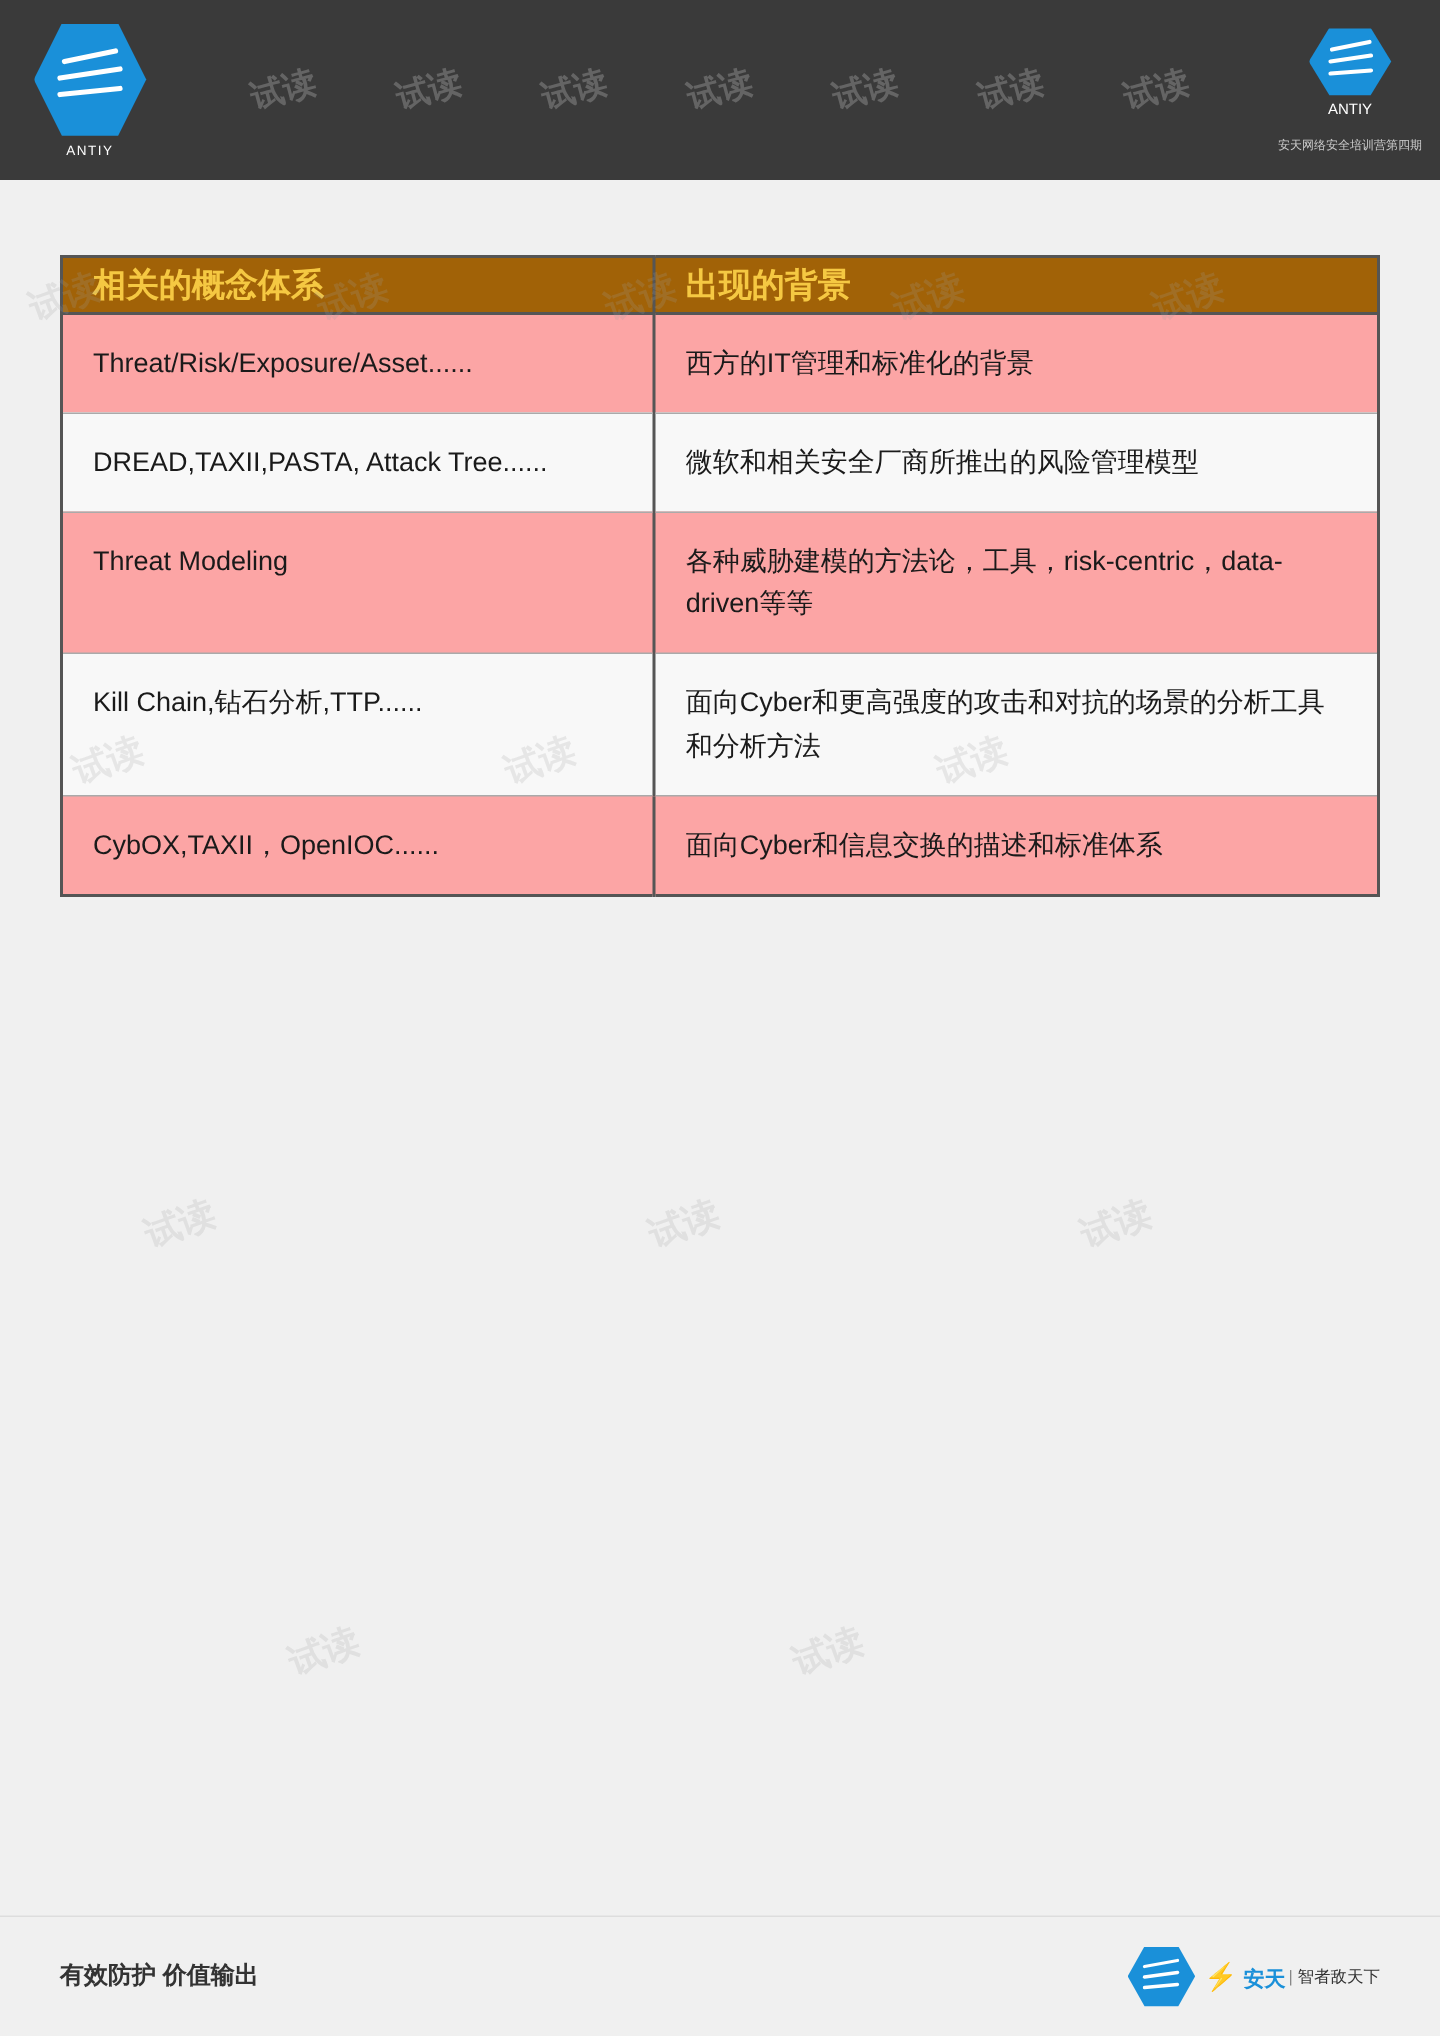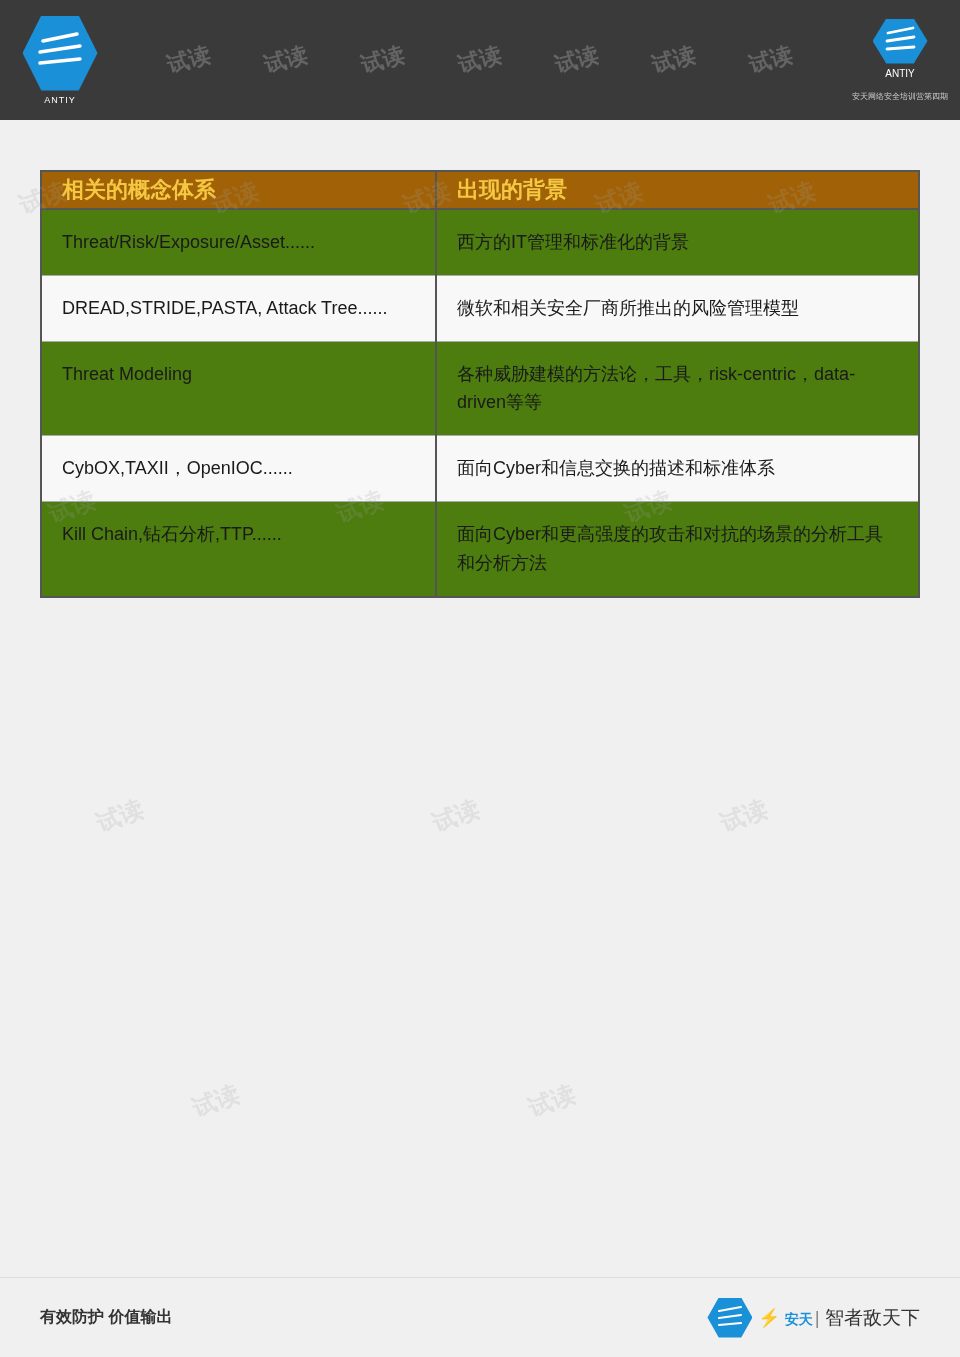--- a/index.html
+++ b/index.html
@@ -153,21 +153,21 @@
       text-align: left;
       border: 2px solid #555;
     }
 
     .data-table td {
       padding: 18px 20px;
       border: 1px solid #aaa;
       font-size: 18px;
       vertical-align: top;
       line-height: 1.6;
-      background: #4d7c0f;
+      background: #fca5a5;
     }
 
     .data-table tr:nth-child(even) td {
       background: #f8f8f8;
     }
 
     .data-table td.left-col {
       width: 45%;
       font-weight: normal;
       color: #1a1a1a;
@@ -217,21 +217,21 @@
       margin-right: 6px;
     }
 
     .footer-brand-text {
       font-size: 14px;
       color: #1a90d9;
       font-weight: bold;
     }
 
     .footer-brand-slogan {
-      font-size: 19px;
+      font-size: 11px;
       color: #333;
       margin-left: 2px;
     }
   </style>
 </head>
 <body>
 
 <div class="header">
   <div class="logo-area">
     <div style="display:flex;flex-direction:column;align-items:center;">
@@ -294,34 +294,34 @@
         <th>相关的概念体系</th>
         <th>出现的背景</th>
       </tr>
     </thead>
     <tbody id="table-body">
     <tr>
           <td class="left-col">Threat/Risk/Exposure/Asset......</td>
           <td class="right-col">西方的IT管理和标准化的背景</td>
         </tr>
         <tr>
-          <td class="left-col">DREAD,STRIDE,PASTA, Attack Tree......</td>
+          <td class="left-col">DREAD,TAXII,PASTA, Attack Tree......</td>
           <td class="right-col">微软和相关安全厂商所推出的风险管理模型</td>
         </tr>
         <tr>
           <td class="left-col">Threat Modeling</td>
           <td class="right-col">各种威胁建模的方法论，工具，risk-centric，data-driven等等</td>
         </tr>
         <tr>
+          <td class="left-col">Kill Chain,钻石分析,TTP......</td>
+          <td class="right-col">面向Cyber和更高强度的攻击和对抗的场景的分析工具和分析方法</td>
+        </tr>
+        <tr>
           <td class="left-col">CybOX,TAXII，OpenIOC......</td>
           <td class="right-col">面向Cyber和信息交换的描述和标准体系</td>
-        </tr>
-        <tr>
-          <td class="left-col">Kill Chain,钻石分析,TTP......</td>
-          <td class="right-col">面向Cyber和更高强度的攻击和对抗的场景的分析工具和分析方法</td>
         </tr>
       </tbody>
   </table>
 </div>
 
 <div class="footer">
   <div class="footer-left">有效防护 价值输出</div>
   <div class="footer-right">
     <div class="footer-logo-hex">
       <svg width="28" height="32" viewBox="0 0 28 32">

